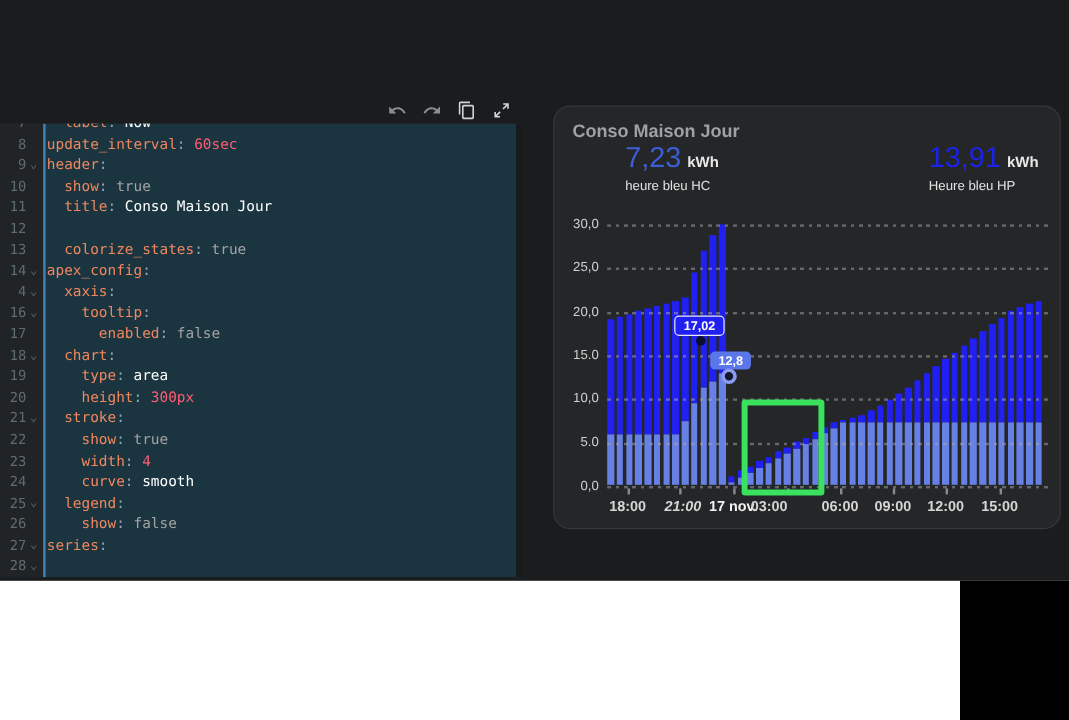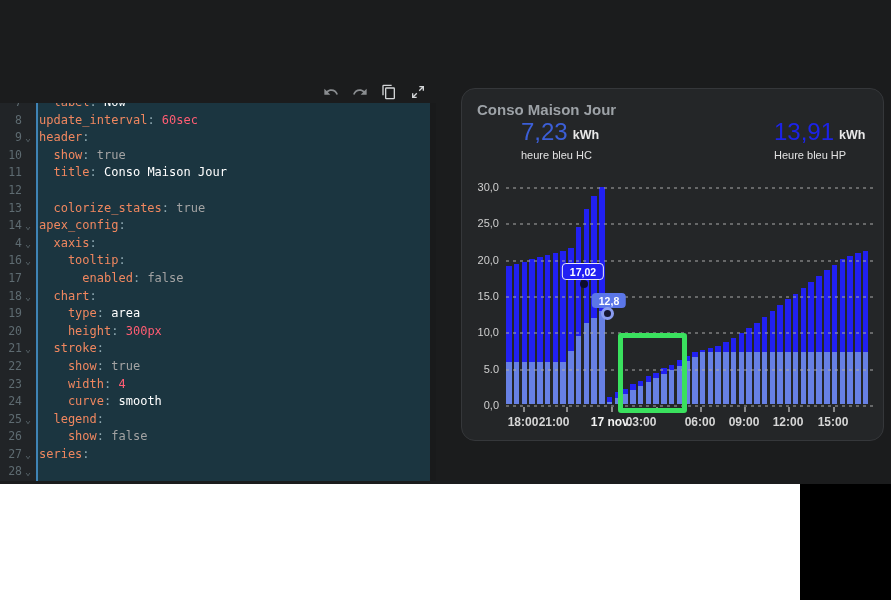--- a/index.html
+++ b/index.html
@@ -434,21 +434,21 @@
             <div class="seg-hp" style="background: rgb(33, 32, 242); height: 98.9px;"></div>
             <div class="seg-hc" style="background: rgb(103, 128, 228); height: 52.3px;"></div>
           </div>
           <div class="bar" style="left: 400.7px;">
             <div class="seg-hp" style="background: rgb(33, 32, 242); height: 101.1px;"></div>
             <div class="seg-hc" style="background: rgb(103, 128, 228); height: 52.3px;"></div>
           </div>
           <div class="xtick" style="left: 61px;"></div>
           <div class="xlab" style="left: 61px;">18:00</div>
           <div class="xtick" style="left: 104px;"></div>
-          <div class="xlab" style="left: 92px;">21:00</div>
+          <div class="xlab" style="left: 107px; font-style: italic;">21:00</div>
           <div class="xtick" style="left: 149px;"></div>
           <div class="xlab bold" style="left: 149px;">17 nov.</div>
           <div class="xtick" style="left: 194px;"></div>
           <div class="xlab" style="left: 179px;">03:00</div>
           <div class="xtick" style="left: 238px;"></div>
           <div class="xlab" style="left: 238px;">06:00</div>
           <div class="xtick" style="left: 282px;"></div>
           <div class="xlab" style="left: 282px;">09:00</div>
           <div class="xtick" style="left: 326px;"></div>
           <div class="xlab" style="left: 326px;">12:00</div>

